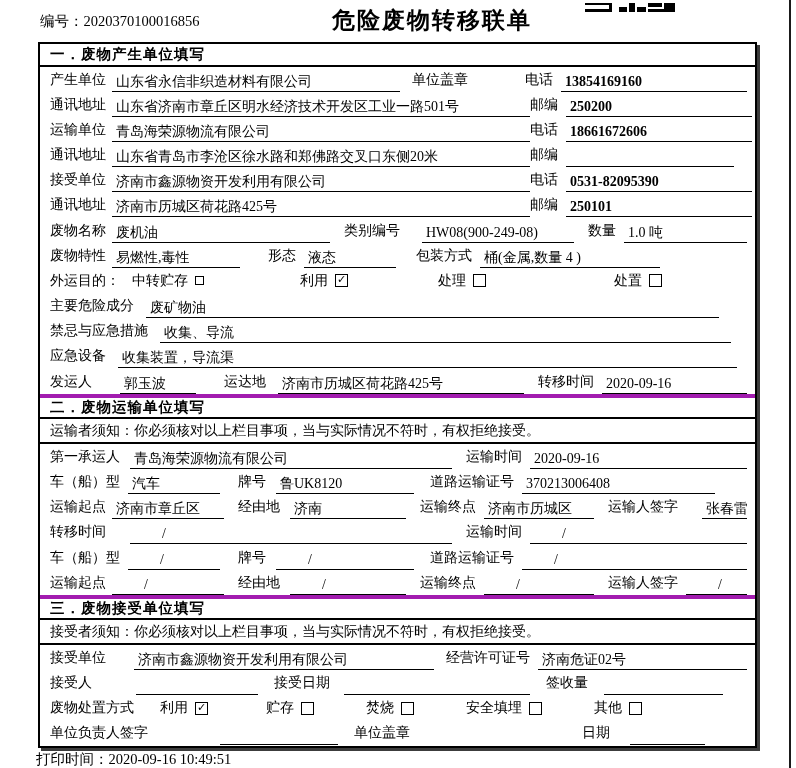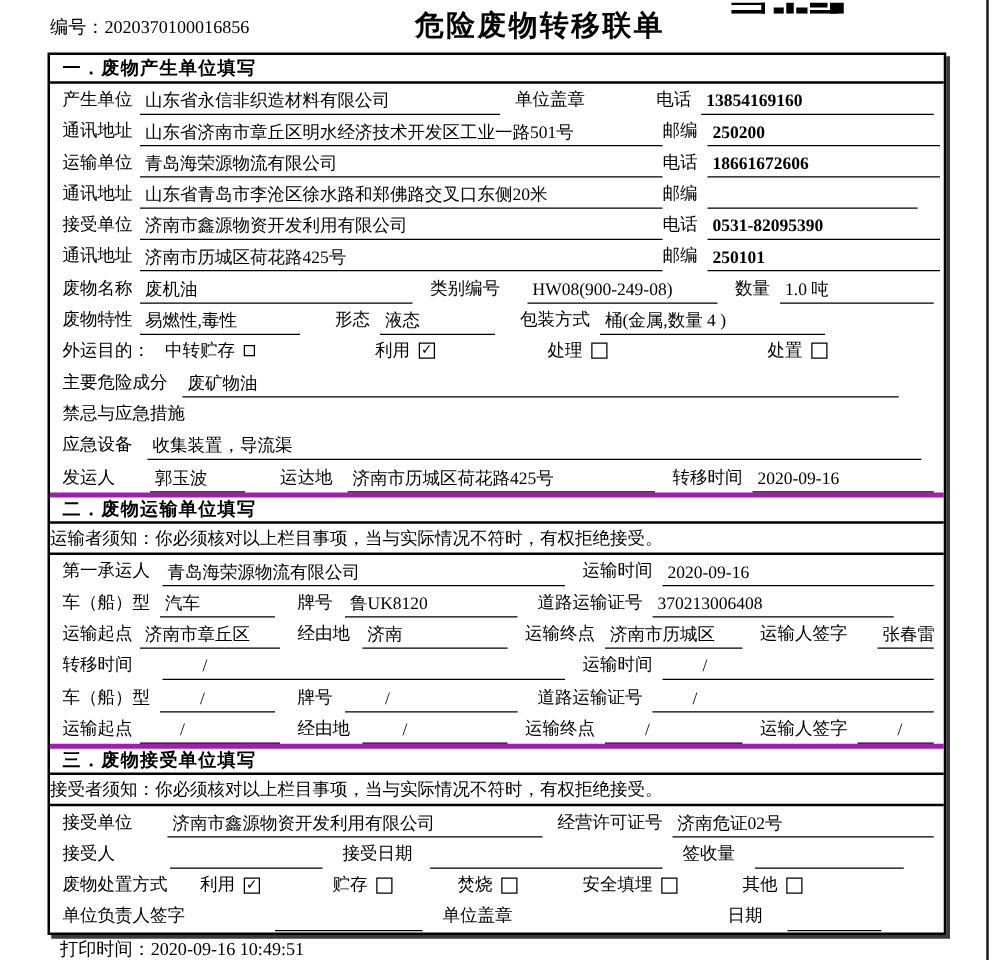--- a/index.html
+++ b/index.html
@@ -8,36 +8,36 @@
   .scan-edge{position:absolute;left:789px;top:0;width:2px;height:768px;background:#1a1a1a;}
   .doc-no{position:absolute;left:40px;top:12px;white-space:nowrap;font-size:14.5px;}
   .doc-title{position:absolute;left:332px;top:5px;font-size:23px;font-weight:bold;letter-spacing:2px;white-space:nowrap;}
   .qr{position:absolute;left:585px;top:0;}
   .formbox{position:absolute;left:38px;top:42px;width:719px;height:706px;border:2px solid #000;
            box-sizing:border-box;display:flex;flex-direction:column;background:#fff;
            box-shadow:3px 3px 0 #3c3c3c;}
   .sec-h{flex:none;height:23px;display:flex;align-items:center;padding-left:10px;
          font-weight:bold;font-size:14.5px;border-bottom:2px solid #000;box-sizing:border-box;letter-spacing:1px;}
   .sec-h.mid{border-top:4px solid #a21caf;height:25px;}
-  .notice{flex:none;height:25px;display:flex;align-items:center;
+  .notice{flex:none;height:25px;display:flex;align-items:center;padding-left:10px;
           border-bottom:2px solid #000;box-sizing:border-box;}
   .row{flex:1;display:flex;align-items:center;padding:0 8px 0 10px;box-sizing:border-box;min-height:0;}
   .lbl{white-space:nowrap;flex:none;}
   .ul{border-bottom:1px solid #000;height:20px;line-height:20px;white-space:nowrap;
       box-sizing:border-box;padding:0 4px;position:relative;top:2px;flex:none;overflow:hidden;}
   .grow{flex:1 1 auto;}
   .rgt{margin-left:auto;flex:none;display:flex;align-items:center;width:222px;}
   .rgt .ul{flex:1 1 auto;margin-left:8px;font-weight:bold;}
   .cbg{white-space:nowrap;flex:none;display:flex;align-items:center;}
   .cb{display:inline-block;width:13px;height:13px;border:1.5px solid #000;box-sizing:border-box;
       line-height:10px;text-align:center;font-size:11px;margin-left:7px;flex:none;
       font-family:"DejaVu Sans",sans-serif;}
   .cb-sm{width:9px;height:9px;border-width:1px;}
   .sl{padding-left:32px;}
-  .footer{position:absolute;left:48px;top:750px;white-space:nowrap;font-size:14.5px;}
+  .footer{position:absolute;left:36px;top:750px;white-space:nowrap;font-size:14.5px;}
 </style>
 </head>
 <body>
 
 <div class="page">
   <div class="scan-edge"></div>
 
   <div class="doc-no"><span>编号：</span><span>2020370100016856</span></div>
 
   <div class="doc-title">危险废物转移联单</div>
@@ -155,20 +155,21 @@
         </span>
     </div>
 
     <div class="row">
       <span class="lbl">主要危险成分</span>
       <span class="ul grow" style="margin-left:12px;margin-right:28px">废矿物油</span>
     </div>
 
     <div class="row">
       <span class="lbl">禁忌与应急措施</span>
+      <span class="ul grow" style="margin-left:12px;margin-right:16px">收集、导流</span>
     </div>
 
     <div class="row">
       <span class="lbl">应急设备</span>
       <span class="ul grow" style="margin-left:12px;margin-right:10px">收集装置，导流渠</span>
     </div>
 
     <div class="row">
       <span class="lbl" style="width:56px">发运人</span>
       <span class="ul" style="width:76px;margin-left:14px">郭玉波</span>

